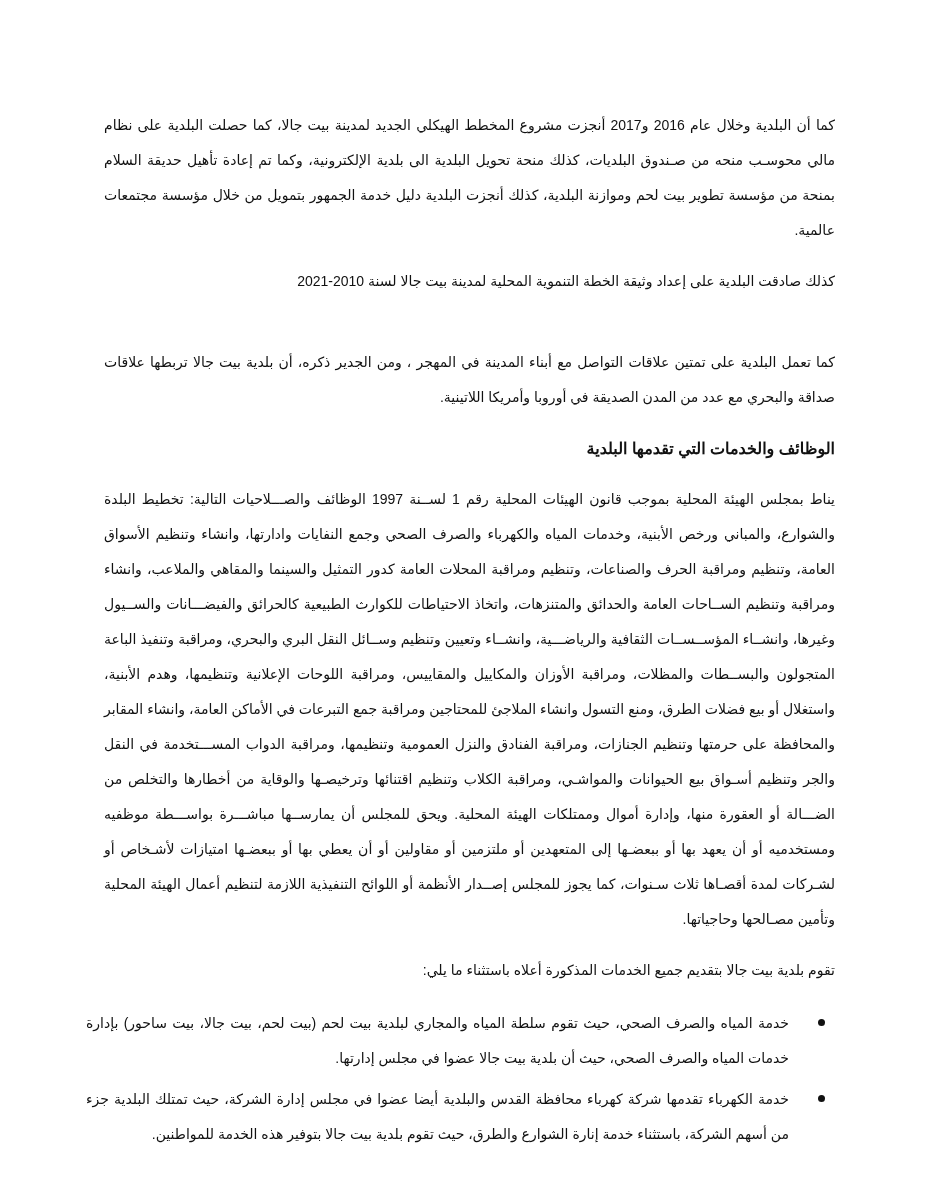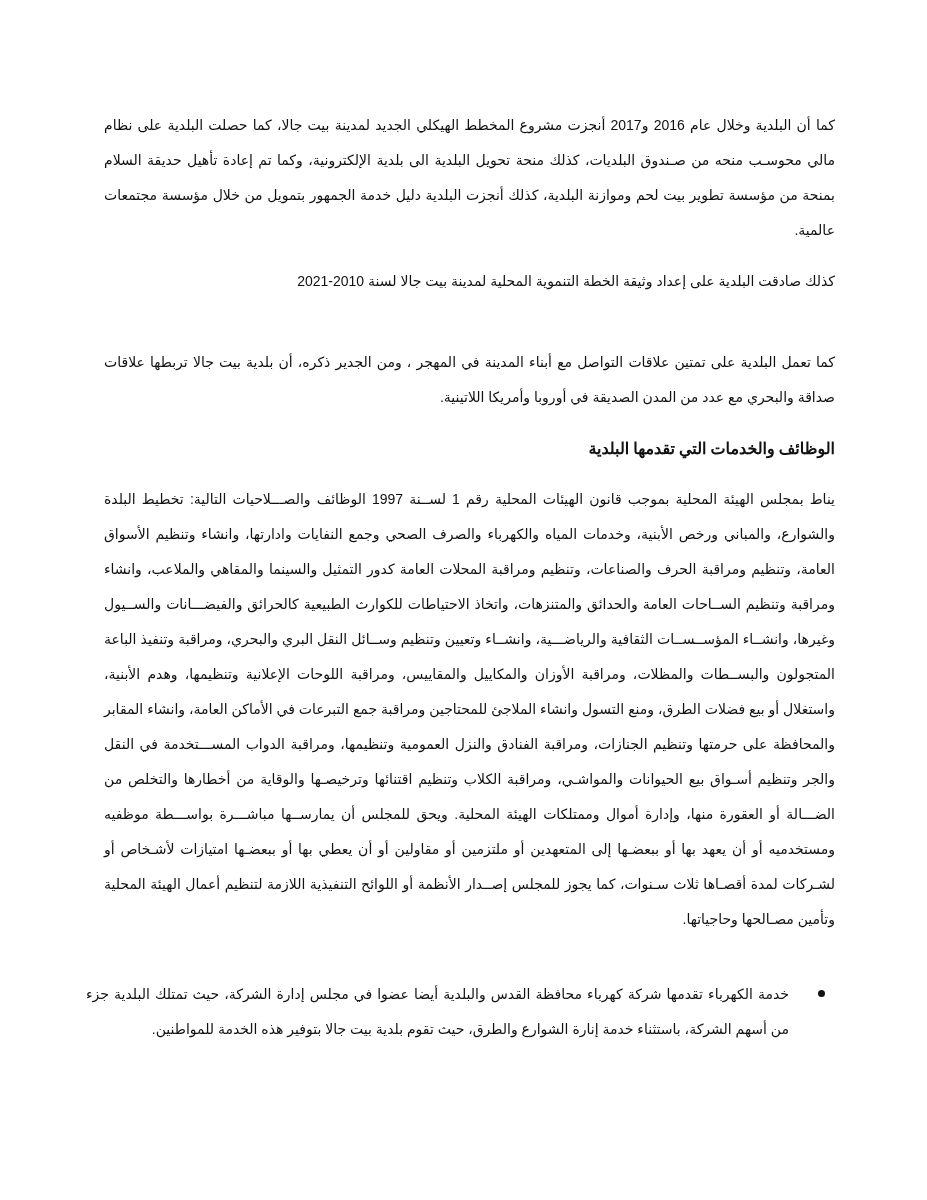--- a/index.html
+++ b/index.html
@@ -26,21 +26,21 @@
     .para {
       margin: 0;
       font-family: "Liberation Sans", "DejaVu Sans", sans-serif;
       font-size: 14px;
       line-height: 35px;
       text-align: justify;
       text-align-last: right;
     }
     .heading {
       margin: 0;
-      font-family: Liberation Serif, serif;
+      font-family: Liberation Sans, sans-serif;
       font-weight: bold;
       font-size: 16px;
       line-height: 35px;
     }
     .gap-small { height: 16px; }
     .gap-large { height: 46px; }
     .gap-med { height: 18px; }
     ul.bullets {
       list-style: none;
       margin: 0;
@@ -69,21 +69,26 @@
   <p class="para">كما أن البلدية وخلال عام 2016 و2017 أنجزت مشروع المخطط الهيكلي الجديد لمدينة بيت جالا، كما حصلت البلدية على نظام مالي محوسـب منحه من صـندوق البلديات، كذلك منحة تحويل البلدية الى بلدية الإلكترونية، وكما تم إعادة تأهيل حديقة السلام بمنحة من مؤسسة تطوير بيت لحم وموازنة البلدية، كذلك أنجزت البلدية دليل خدمة الجمهور بتمويل من خلال مؤسسة مجتمعات عالمية.</p>
   <div class="gap-small"></div>
   <p class="para">كذلك صادقت البلدية على إعداد وثيقة الخطة التنموية المحلية لمدينة بيت جالا لسنة 2010-2021</p>
   <div class="gap-large"></div>
   <p class="para">كما تعمل البلدية على تمتين علاقات التواصل مع أبناء المدينة في المهجر ، ومن الجدير ذكره، أن بلدية بيت جالا تربطها علاقات صداقة والبحري مع عدد من المدن الصديقة في أوروبا وأمريكا اللاتينية.</p>
   <div class="gap-small"></div>
   <h3 class="heading">الوظائف والخدمات التي تقدمها البلدية</h3>
   <div class="gap-small"></div>
   <p class="para">يناط بمجلس الهيئة المحلية بموجب قانون الهيئات المحلية رقم 1 لســنة 1997 الوظائف والصـــلاحيات التالية: تخطيط البلدة والشوارع، والمباني ورخص الأبنية، وخدمات المياه والكهرباء والصرف الصحي وجمع النفايات وادارتها، وانشاء وتنظيم الأسواق العامة، وتنظيم ومراقبة الحرف والصناعات، وتنظيم ومراقبة المحلات العامة كدور التمثيل والسينما والمقاهي والملاعب، وانشاء ومراقبة وتنظيم الســاحات العامة والحدائق والمتنزهات، واتخاذ الاحتياطات للكوارث الطبيعية كالحرائق والفيضـــانات والســيول وغيرها، وانشــاء المؤســســات الثقافية والرياضـــية، وانشــاء وتعيين وتنظيم وســائل النقل البري والبحري، ومراقبة وتنفيذ الباعة المتجولون والبســطات والمظلات، ومراقبة الأوزان والمكاييل والمقاييس، ومراقبة اللوحات الإعلانية وتنظيمها، وهدم الأبنية، واستغلال أو بيع فضلات الطرق، ومنع التسول وانشاء الملاجئ للمحتاجين ومراقبة جمع التبرعات في الأماكن العامة، وانشاء المقابر والمحافظة على حرمتها وتنظيم الجنازات، ومراقبة الفنادق والنزل العمومية وتنظيمها، ومراقبة الدواب المســـتخدمة في النقل والجر وتنظيم أسـواق بيع الحيوانات والمواشـي، ومراقبة الكلاب وتنظيم اقتنائها وترخيصـها والوقاية من أخطارها والتخلص من الضـــالة أو العقورة منها، وإدارة أموال وممتلكات الهيئة المحلية. ويحق للمجلس أن يمارســها مباشـــرة بواســـطة موظفيه ومستخدميه أو أن يعهد بها أو ببعضـها إلى المتعهدين أو ملتزمين أو مقاولين أو أن يعطي بها أو ببعضـها امتيازات لأشـخاص أو لشـركات لمدة أقصـاها ثلاث سـنوات، كما يجوز للمجلس إصــدار الأنظمة أو اللوائح التنفيذية اللازمة لتنظيم أعمال الهيئة المحلية وتأمين مصـالحها وحاجياتها.</p>
   <div class="gap-small"></div>
+  <p class="para">تقوم بلدية بيت جالا بتقديم جميع الخدمات المذكورة أعلاه باستثناء ما يلي:</p>
   <div class="gap-med"></div>
   <ul class="bullets">
+    <li>
+      <span class="bullet-dot"></span>
+      <p class="para">خدمة المياه والصرف الصحي، حيث تقوم سلطة المياه والمجاري لبلدية بيت لحم (بيت لحم، بيت جالا، بيت ساحور) بإدارة خدمات المياه والصرف الصحي، حيث أن بلدية بيت جالا عضوا في مجلس إدارتها.</p>
+    </li>
     <div class="bullet-item-gap"></div>
     <li>
       <span class="bullet-dot"></span>
       <p class="para">خدمة الكهرباء تقدمها شركة كهرباء محافظة القدس والبلدية أيضا عضوا في مجلس إدارة الشركة، حيث تمتلك البلدية جزء من أسهم الشركة، باستثناء خدمة إنارة الشوارع والطرق، حيث تقوم بلدية بيت جالا بتوفير هذه الخدمة للمواطنين.</p>
     </li>
   </ul>
 </div>
 
 </body></html>

